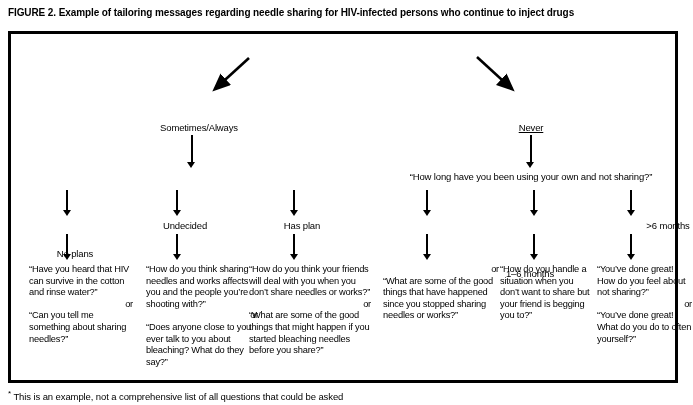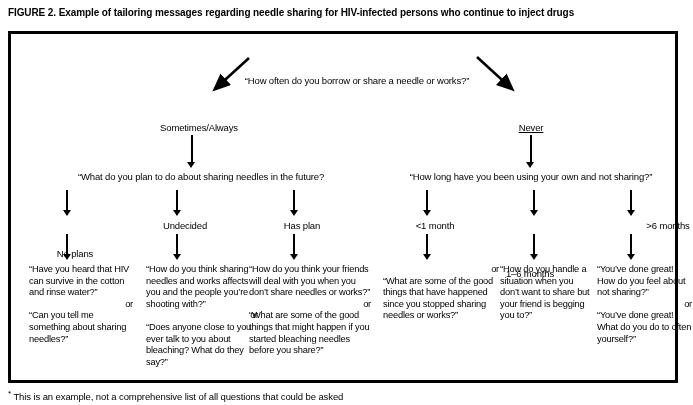--- a/index.html
+++ b/index.html
@@ -144,21 +144,20 @@
   .leaf2msg-line { top: 200px; height: 21px; }
   .leaf2msg-head { top: 220px; }
 </style>
 </head>
 <body>
 
 <div id="figure-caption">FIGURE 2. Example of tailoring messages regarding needle sharing for HIV-infected persons who continue to inject drugs</div>
 
 <div id="figure-frame">
 
-  <div class="node" id="root-question">“How often do you borrow or share a needle or works?”</div>
 
   <svg class="diag-arrow" style="left:0px; top:0px; width:670px; height:352px; position:absolute; pointer-events:none;">
     <defs>
       <marker id="ah1" markerWidth="7" markerHeight="7" refX="5.6" refY="3" orient="auto">
         <polygon points="0,0 7,3 0,6" fill="#000"></polygon>
       </marker>
       <marker id="ah2" markerWidth="7" markerHeight="7" refX="5.6" refY="3" orient="auto">
         <polygon points="0,0 7,3 0,6" fill="#000"></polygon>
       </marker>
     </defs>
@@ -167,40 +166,38 @@
   </svg>
 
   <div class="node" id="branch-sometimes">Sometimes/Always</div>
   <div class="node" id="branch-never">Never</div>
 
   <div class="vline conn-sometimes-line"></div>
   <div class="arrowhead-down conn-sometimes-head"></div>
   <div class="vline conn-never-line"></div>
   <div class="arrowhead-down conn-never-head"></div>
 
-  <div class="node" id="question-left">“What do you plan to do about sharing needles in the future?</div>
   <div class="node" id="question-right">“How long have you been using your own and not sharing?”</div>
 
   <div class="vline q2leaf-line" style="left:55px;"></div>
   <div class="arrowhead-down q2leaf-head" style="left:52px;"></div>
   <div class="vline q2leaf-line" style="left:165px;"></div>
   <div class="arrowhead-down q2leaf-head" style="left:162px;"></div>
   <div class="vline q2leaf-line" style="left:282px;"></div>
   <div class="arrowhead-down q2leaf-head" style="left:279px;"></div>
   <div class="vline q2leaf-line" style="left:415px;"></div>
   <div class="arrowhead-down q2leaf-head" style="left:412px;"></div>
   <div class="vline q2leaf-line" style="left:522px;"></div>
   <div class="arrowhead-down q2leaf-head" style="left:519px;"></div>
   <div class="vline q2leaf-line" style="left:619px;"></div>
   <div class="arrowhead-down q2leaf-head" style="left:616px;"></div>
 
   <div class="node leaf-label" id="leaf-label-0">No plans</div>
   <div class="node leaf-label" id="leaf-label-1">Undecided</div>
   <div class="node leaf-label" id="leaf-label-2">Has plan</div>
-  <div class="node leaf-label" id="leaf-label-3">&lt;1 month</div>
   <div class="node leaf-label" id="leaf-label-4">1–6 months</div>
   <div class="node leaf-label" id="leaf-label-5">&gt;6 months</div>
 
   <div class="vline leaf2msg-line" style="left:55px;"></div>
   <div class="arrowhead-down leaf2msg-head" style="left:52px;"></div>
   <div class="vline leaf2msg-line" style="left:165px;"></div>
   <div class="arrowhead-down leaf2msg-head" style="left:162px;"></div>
   <div class="vline leaf2msg-line" style="left:282px;"></div>
   <div class="arrowhead-down leaf2msg-head" style="left:279px;"></div>
   <div class="vline leaf2msg-line" style="left:415px;"></div>

